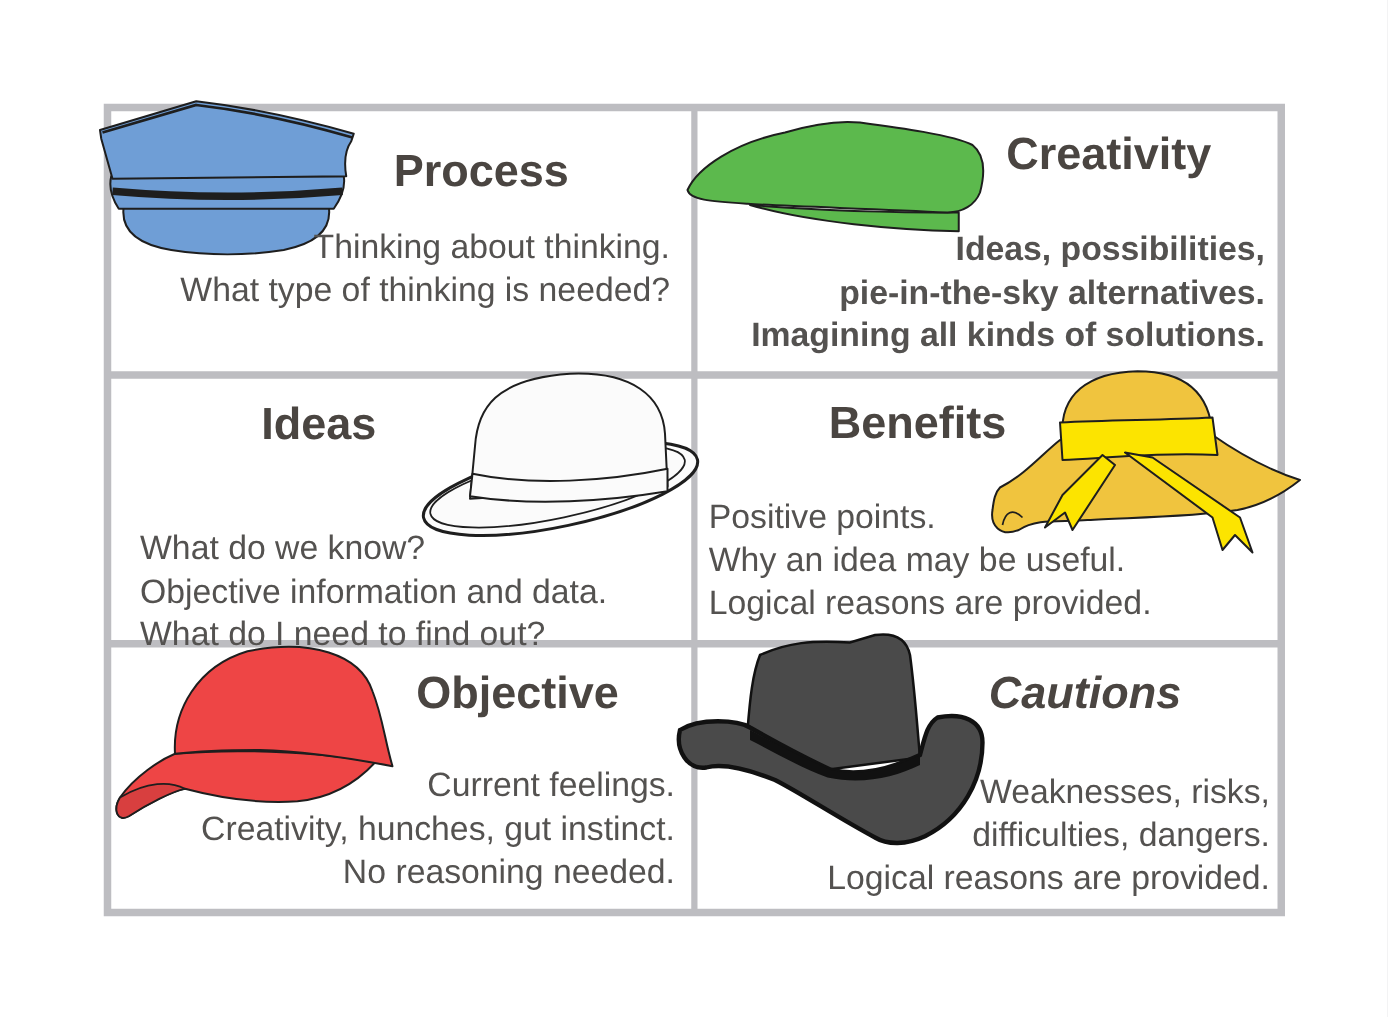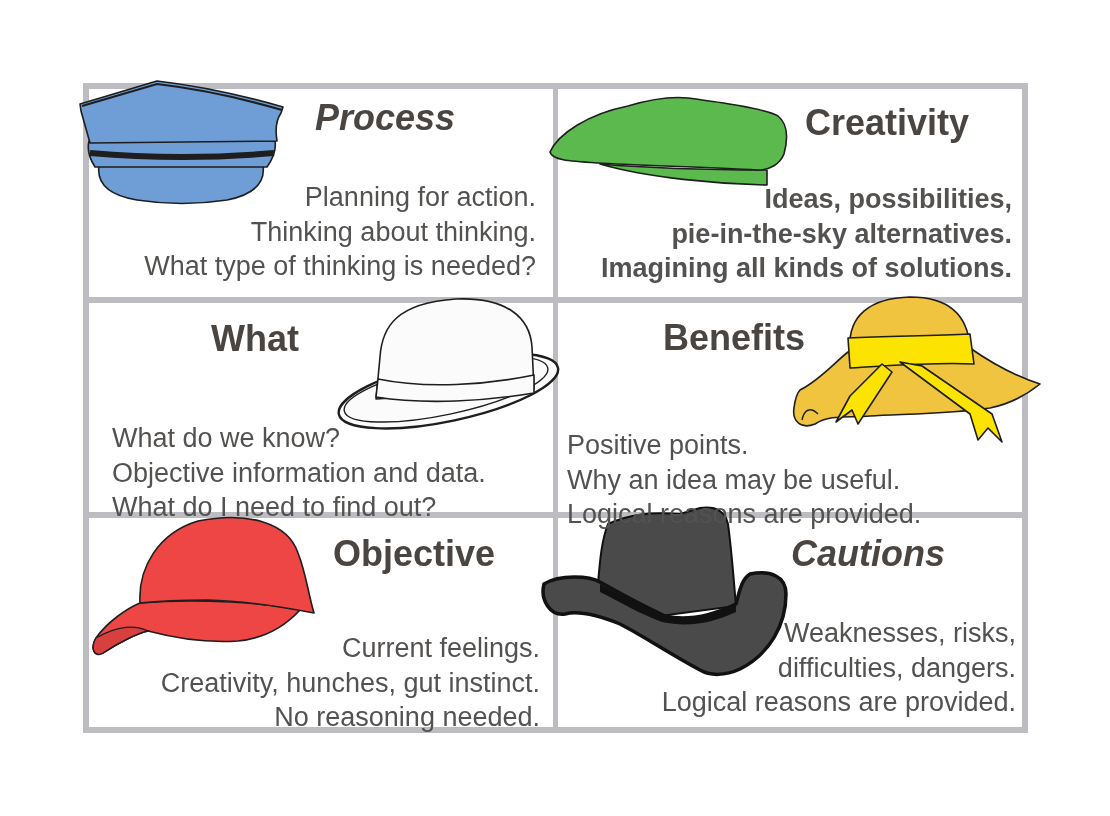--- a/index.html
+++ b/index.html
@@ -67,23 +67,22 @@
   <div class="cell" style="left:89px;top:518px;width:464px;height:209px;"></div>
   <div class="cell" style="left:558px;top:518px;width:464px;height:209px;"></div>
 
   <svg class="hat" style="left:77px;top:79px;" width="210" height="126" viewBox="0 0 210 126">
     <path class="ol" fill="#6f9ed6" d="M22,86 Q18,114 60,121 Q105,128 150,121 Q190,113 186,86 Z"></path>
     <path class="ol" fill="#6f9ed6" d="M12,62 Q9,74 18,88 L190,88 Q200,74 198,62 Z"></path>
     <path d="M13,74 Q105,82 197,74" stroke="#1e1e1e" stroke-width="6" fill="none"></path>
     <path class="ol" fill="#6f9ed6" d="M3,25 L80,2 Q140,9 206,28 L204,34 Q197,44 200,62 L13,64 Q8,46 4,32 Z"></path>
     <path d="M5,27 L80,5 Q140,12 205,31" stroke="#1e1e1e" stroke-width="2.2" fill="none"></path>
   </svg>
-  <div class="title" style="left:235px;top:100px;font-style:italic;">Process</div>
+  <div class="title" style="left:235px;top:119px;">Process</div>
   <div class="body right" style="right:574px;top:180px;">
-    <div>Planning for action.</div>
     <div>Thinking about thinking.</div>
     <div>What type of thinking is needed?</div>
   </div>
 
   <svg class="hat" style="left:548px;top:94px;" width="242" height="94" viewBox="0 0 242 94">
     <path class="ol" fill="#5cb94d" d="M52,70 C100,74 170,76 219,76 L219,91 C170,90 100,84 52,70 Z"></path>
     <path class="ol" fill="#5cb94d" d="M2,58 C10,40 40,20 80,12 C100,6 120,2 140,4 C170,8 215,14 230,22 C240,30 240,45 236,60 C232,70 222,76 210,76 C150,73 80,71 50,69 C20,67 4,66 2,58 Z"></path>
   </svg>
   <div class="title" style="left:737px;top:105px;">Creativity</div>
   <div class="body right" style="right:98px;top:182px;font-weight:bold;">
@@ -93,49 +92,49 @@
   </div>
 
   <svg class="hat" style="left:336px;top:297px;" width="228" height="132" viewBox="0 0 228 132">
     <g transform="rotate(-12 112 92)">
       <ellipse cx="112" cy="94" rx="112" ry="30" fill="#fbfbfb" stroke="#1e1e1e" stroke-width="2.4"></ellipse>
       <ellipse cx="110" cy="92" rx="104" ry="25" fill="none" stroke="#1e1e1e" stroke-width="1.4"></ellipse>
     </g>
     <path class="ol" fill="#fbfbfb" d="M40,102 L44,60 C46,30 60,6 120,2 C170,0 194,20 196,50 L198,92 Z"></path>
     <path class="ol" fill="#fbfbfb" d="M42,82 C90,92 150,88 198,78 L198,96 C150,104 90,108 40,100 Z"></path>
   </svg>
-  <div class="title" style="left:105px;top:321px;">What</div>
+  <div class="title" style="left:105px;top:321px;">Ideas</div>
   <div class="body left" style="left:112px;top:396px;margin-top:25px;">
     <div>What do we know?</div>
     <div>Objective information and data.</div>
     <div>What do I need to find out?</div>
   </div>
 
   <svg class="hat" style="left:790px;top:296px;" width="252" height="148" viewBox="0 0 252 148">
     <path class="ol" fill="#f0c43e" d="M10,94 C30,84 45,66 58,56 L180,52 C200,66 225,80 250,88 C235,100 220,108 200,112 C160,118 110,118 80,120 C60,122 40,118 25,128 C10,134 2,124 4,112 C5,104 6,98 10,94 Z"></path>
     <path class="ol" fill="#f0c43e" d="M60,52 C58,20 80,2 120,1 C160,1 178,20 180,52 Z"></path>
     <path class="ol" fill="#fce400" d="M58,42 C100,40 140,40 180,38 L184,68 C140,66 100,70 60,72 Z"></path>
     <path class="ol" fill="#fce400" d="M92,68 L60,100 L46,126 L62,114 L68,128 L102,76 Z"></path>
     <path class="ol" fill="#fce400" d="M110,66 L132,70 L202,118 L212,146 L198,132 L188,144 L180,118 Z"></path>
     <path d="M28,118 C20,110 14,114 12,124" stroke="#1e1e1e" stroke-width="1.4" fill="none"></path>
   </svg>
   <div class="title" style="left:584px;top:320px;">Benefits</div>
-  <div class="body left" style="left:567px;top:396px;margin-top:32px;">
+  <div class="body left" style="left:567px;top:396px;">
     <div>Positive points.</div>
     <div>Why an idea may be useful.</div>
     <div>Logical reasons are provided.</div>
   </div>
 
   <svg class="hat" style="left:88px;top:513px;" width="230" height="148" viewBox="0 0 230 148">
     <path class="ol" fill="#ee4545" d="M52,90 C40,95 20,108 8,125 C2,135 6,145 15,140 C30,130 50,120 60,118 C90,126 120,130 150,128 C180,125 200,110 212,97 C180,90 110,85 52,90 Z"></path>
     <path fill="#d83f3f" stroke="#1e1e1e" stroke-width="1.4" d="M8,125 C2,135 6,145 15,140 C30,130 50,120 60,118 C48,112 30,112 8,125 Z"></path>
     <path class="ol" fill="#ee4545" d="M52,90 C50,55 70,20 110,8 C160,-2 200,10 210,40 C218,60 220,80 226,100 C200,95 160,88 120,87 C95,87 70,88 52,90 Z"></path>
   </svg>
   <div class="title" style="left:264px;top:536px;">Objective</div>
-  <div class="body right" style="right:570px;top:611px;margin-top:20px;">
+  <div class="body right" style="right:570px;top:611px;">
     <div>Current feelings.</div>
     <div>Creativity, hunches, gut instinct.</div>
     <div>No reasoning needed.</div>
   </div>
 
   <svg class="hat" style="left:540px;top:504px;" width="250" height="175" viewBox="0 0 250 175">
     <path fill="#4a4a4a" stroke="#111111" stroke-width="2" d="M58,80 C60,55 62,35 68,20 C90,10 110,8 140,10 L160,4 C175,2 185,6 188,20 C192,50 194,80 196,102 L120,112 C100,100 80,90 58,80 Z"></path>
     <path fill="#4a4a4a" stroke="#111111" stroke-width="3.5" d="M4,80 C20,70 50,72 60,78 C90,95 110,105 125,112 C150,118 175,110 196,100 C200,85 202,75 210,70 C230,66 246,72 246,90 C246,120 230,150 200,165 C185,172 170,172 160,166 C130,150 100,130 80,120 C60,112 40,106 25,110 C10,112 0,96 4,80 Z"></path>
     <path fill="#111111" d="M60,80 C90,96 110,106 125,112 C150,118 175,110 196,100 L196,108 C175,118 150,124 122,118 C100,110 80,98 60,88 Z"></path>
   </svg>

